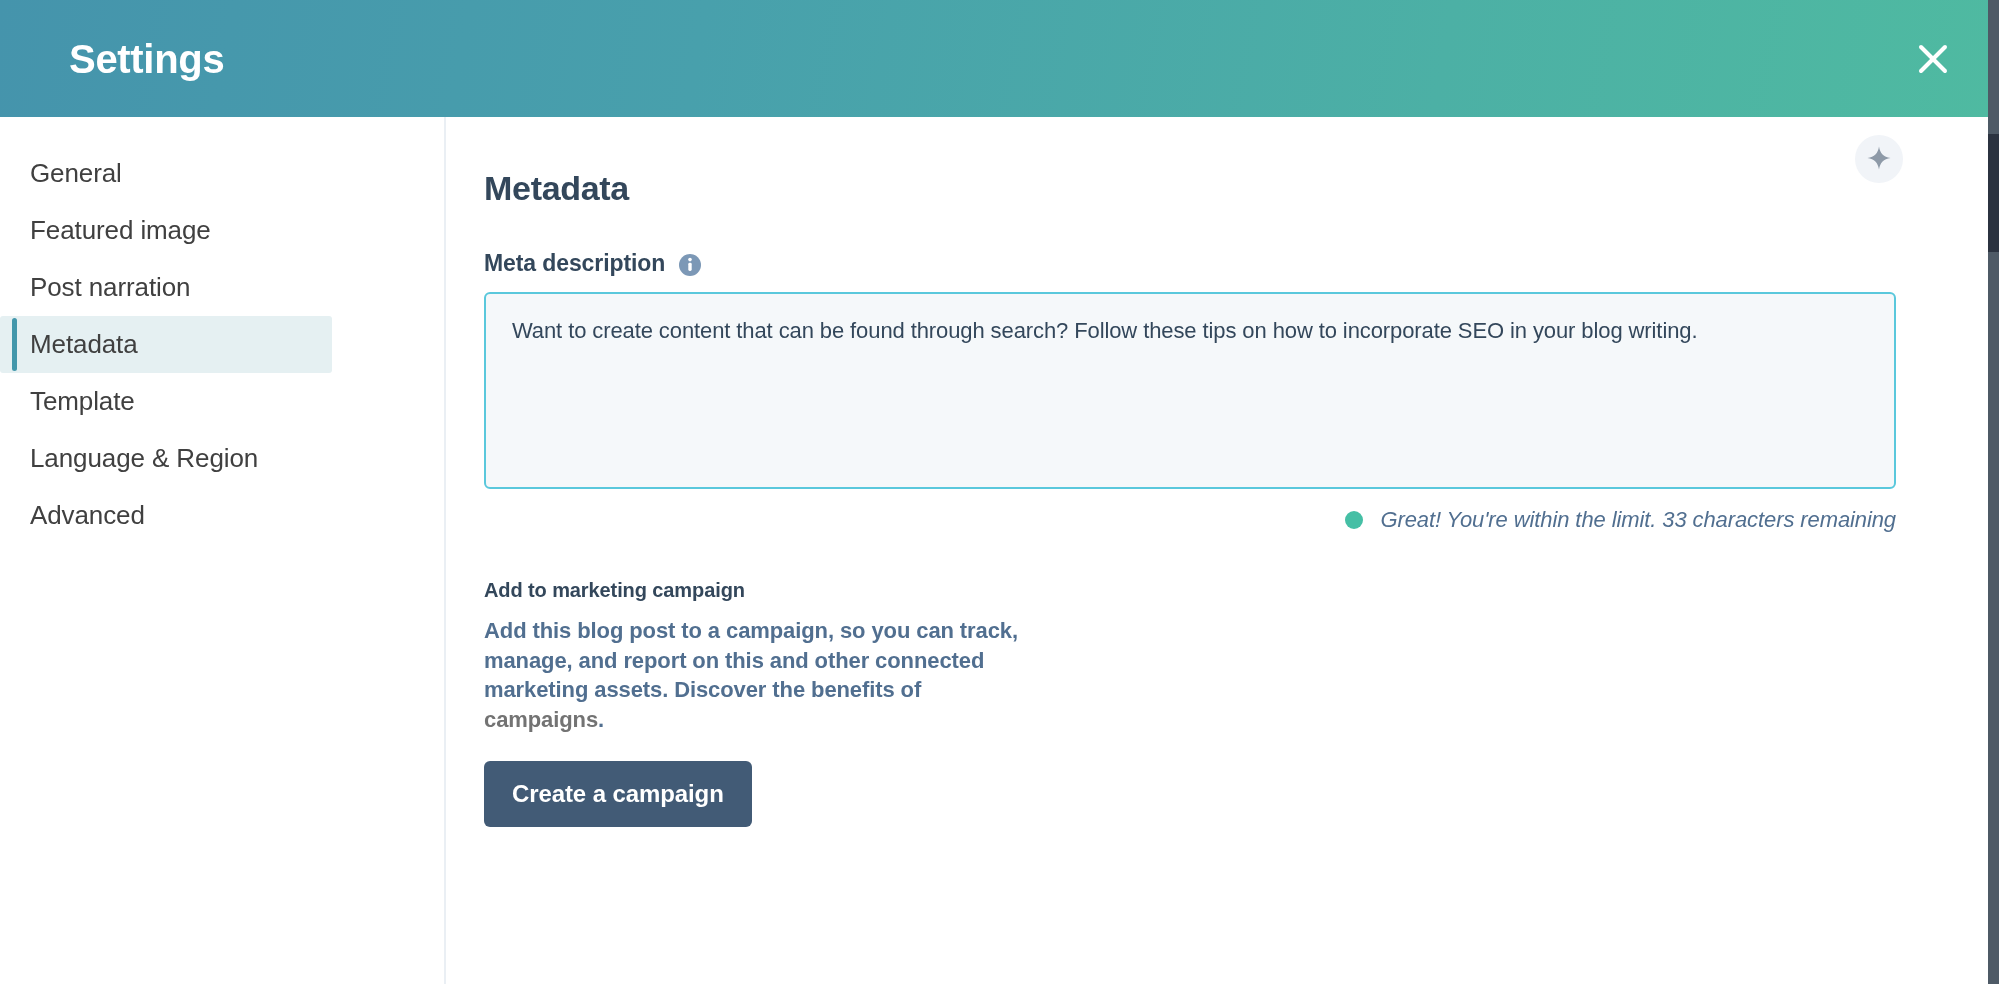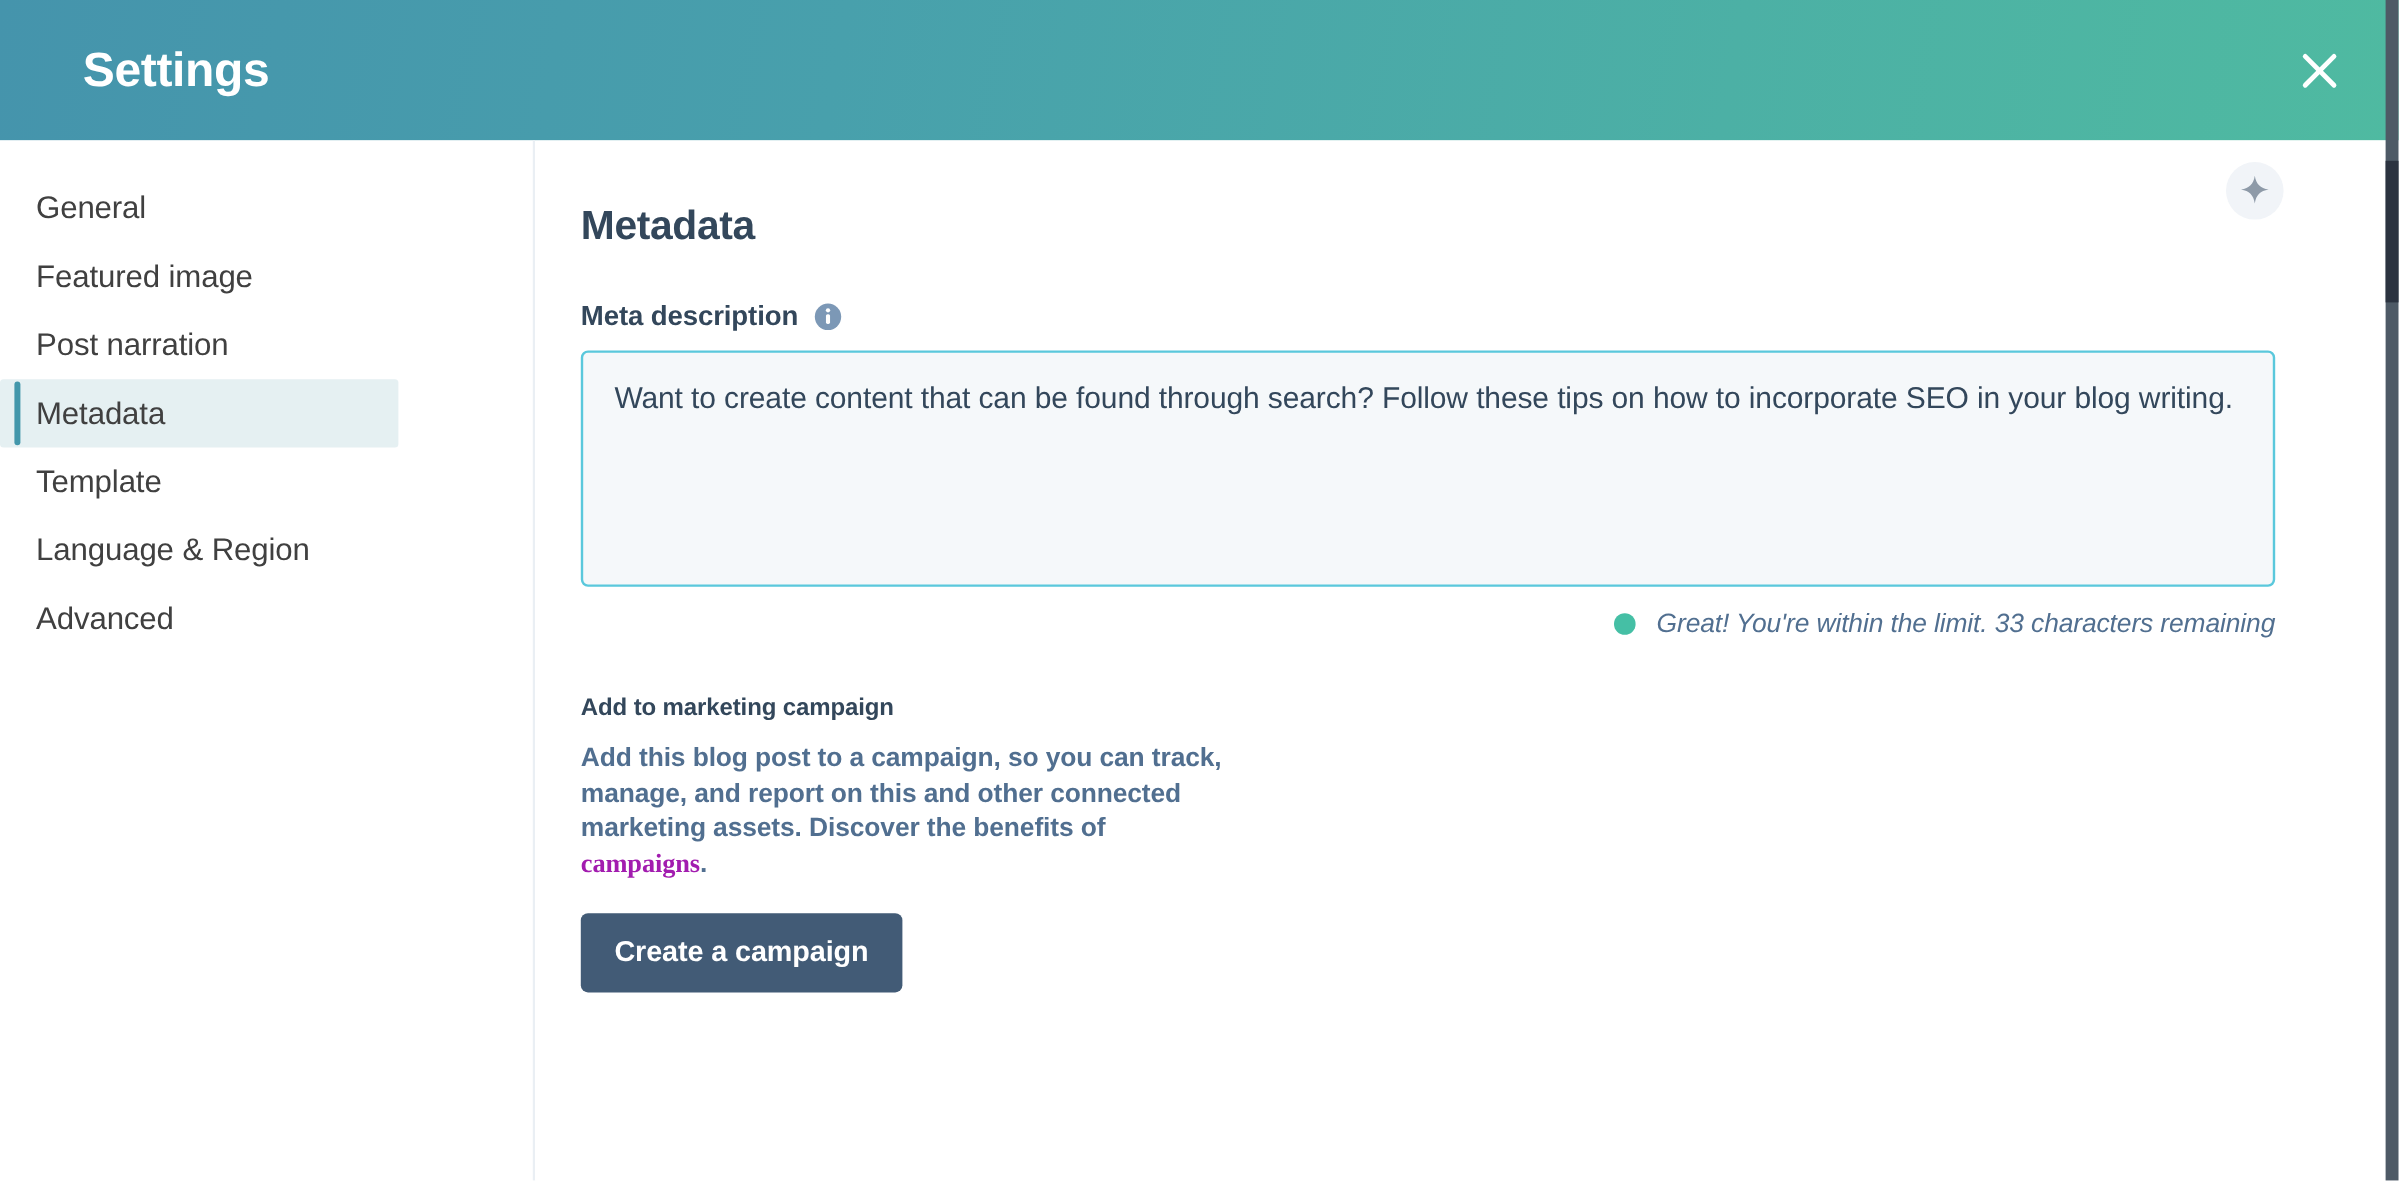--- a/index.html
+++ b/index.html
@@ -114,21 +114,21 @@
   .section-title {
     color: #33475b;
     font-size: 34px;
     font-weight: bold;
     letter-spacing: -0.3px;
     margin-bottom: 42px;
   }
 
   .field-label-row {
     display: flex;
-    align-items: center;
+    align-items: flex-end;
     gap: 13px;
     margin-bottom: 15px;
   }
 
   .field-label {
     color: #33475b;
     font-size: 23px;
     font-weight: bold;
     letter-spacing: -0.1px;
   }
@@ -158,21 +158,21 @@
   }
 
   .textarea-box {
     width: 1412px;
     height: 197px;
     background: #f5f8fa;
     border: 2px solid #5ac8dc;
     border-radius: 6px;
     padding: 22px 26px;
     color: #33475b;
-    font-size: 25px;
+    font-size: 22px;
     line-height: 1.33;
     letter-spacing: -0.1px;
     font-family: "Liberation Sans", sans-serif;
     resize: none;
     outline: none;
     overflow: hidden;
     display: block;
   }
 
   .char-counter {
@@ -214,25 +214,24 @@
   .campaign-desc {
     color: #516f90;
     font-size: 22px;
     font-weight: bold;
     line-height: 1.35;
     max-width: 545px;
     letter-spacing: -0.1px;
   }
 
   .campaign-link {
-    color: #a21caf;
+    color: #737373;
     text-decoration: none;
     cursor: pointer;
     font-weight: bold;
-    font-family: Liberation Serif, serif;
   }
 
   .campaign-button {
     margin-top: 26px;
     background: #425b76;
     color: #ffffff;
     border: none;
     border-radius: 6px;
     padding: 0 28px;
     height: 66px;

